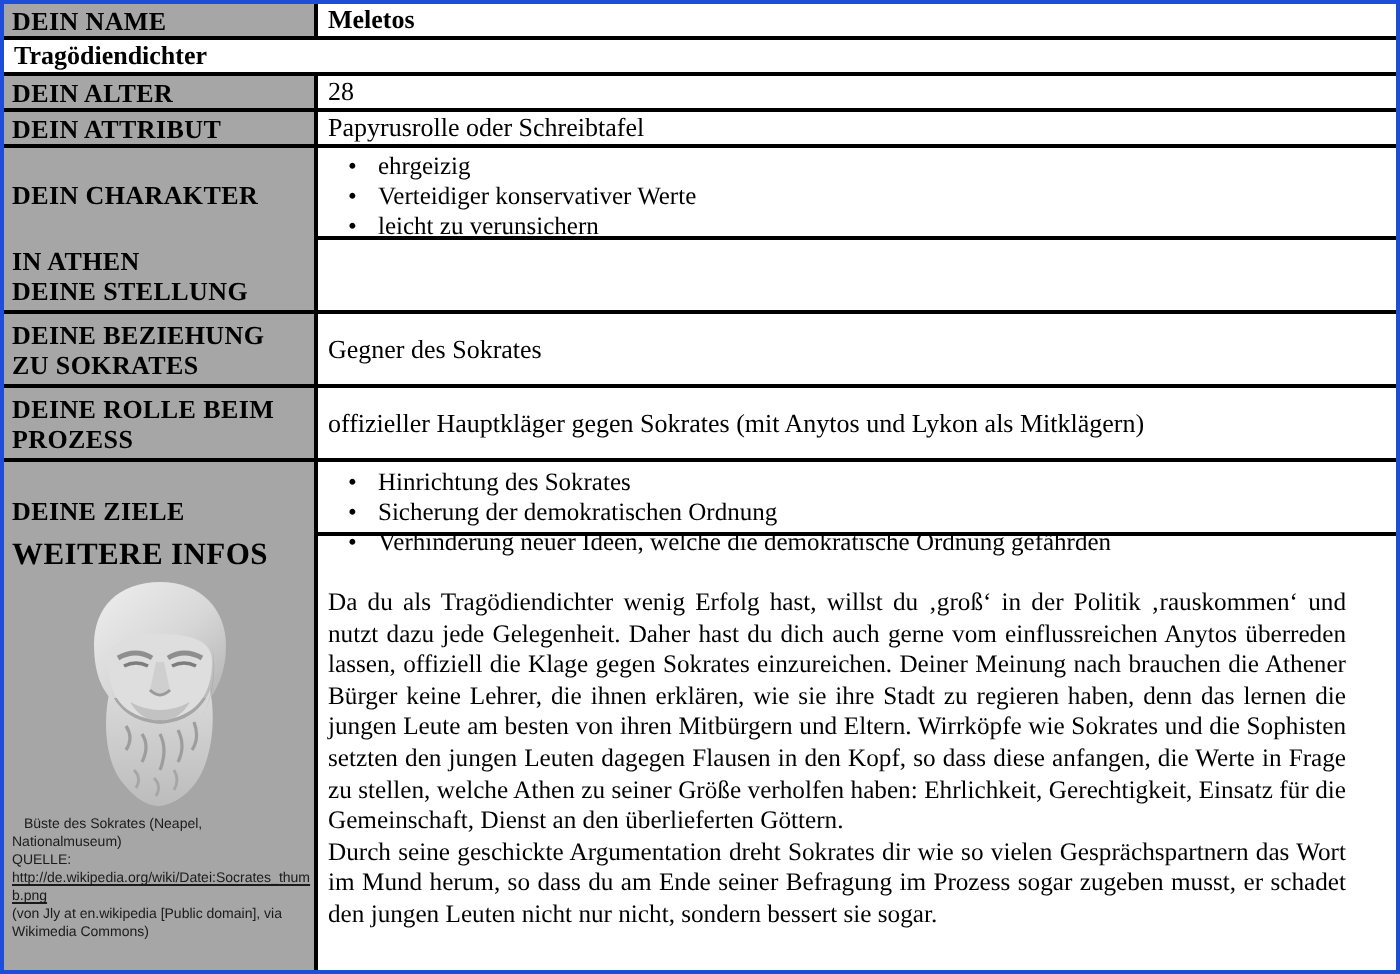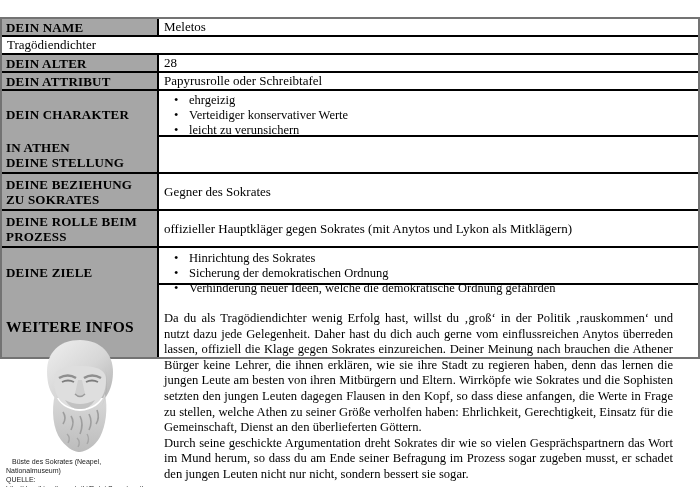--- a/index.html
+++ b/index.html
@@ -1,55 +1,55 @@
 <!DOCTYPE html>
 <html><head>
 <meta charset="utf-8">
 <style>
   html,body{margin:0;padding:0;width:700px;height:487px;background:#fff;overflow:hidden;}
   *{box-sizing:border-box;}
   .sheet{
-    position:absolute;left:0;top:17px;width:700px;height:342px;
-    border:2px solid #737373;
+    position:absolute;left:0;top:0;width:700px;height:487px;
+    border:2px solid #1d4ed8;
     display:grid;
     grid-template-rows:18px 18px 18px 18px 46px 37px 37px 37px 37px 1fr;
     font-family:"Liberation Serif","DejaVu Serif",serif;
     color:#000;
   }
   .row{display:grid;grid-template-columns:157px 1fr;border-bottom:2px solid #000;min-height:0;}
   .row:last-child{border-bottom:none;}
   .label-cell{
     background:#a6a6a6;
     border-right:2px solid #000;
     display:flex;flex-direction:column;justify-content:center;
     padding-left:4px;min-height:0;
   }
   .label-cell .lbl{
     font-weight:bold;font-size:13px;line-height:15px;letter-spacing:.2px;
   }
   .value-cell{
     display:flex;align-items:center;
     padding-left:5px;padding-right:6px;font-size:13px;min-height:0;
   }
-  .value-cell.bold{font-weight:normal;}
+  .value-cell.bold{font-weight:bold;}
   .bullets-cell{display:block;padding:2px 6px 0 0;}
   ul.bullets{margin:0;padding:0;list-style:none;}
   ul.bullets li{
     position:relative;padding-left:30px;font-size:12.5px;line-height:15px;
   }
   ul.bullets li::before{
     content:"\2022";position:absolute;left:15px;top:0;font-size:12.5px;
   }
   
   .infos-label-cell{
     background:#a6a6a6;border-right:2px solid #000;
     display:flex;flex-direction:column;justify-content:flex-start;
     padding:1px 3px 0 4px;min-height:0;
   }
-  .infos-label-cell .lbl-big{font-weight:bold;font-size:15.5px;line-height:18px;letter-spacing:.2px;margin-top:32px;}
+  .infos-label-cell .lbl-big{font-weight:bold;font-size:15.5px;line-height:18px;letter-spacing:.2px;}
   .bust-wrap{display:flex;justify-content:center;margin-top:2px;}
   .caption{
     margin-top:3px;
     font-family:"Liberation Sans","DejaVu Sans",sans-serif;
     font-size:7px;line-height:9px;color:#1a1a1a;width:150px;
   }
   .caption .cap-line1{text-indent:6px;display:block;}
   .caption a.src-link{color:#1a1a1a;text-decoration:underline;word-break:break-all;display:block;}
   .infos-text-cell{
     padding:26px 25px 0 5px;font-size:12.6px;line-height:15.6px;text-align:justify;min-height:0;

